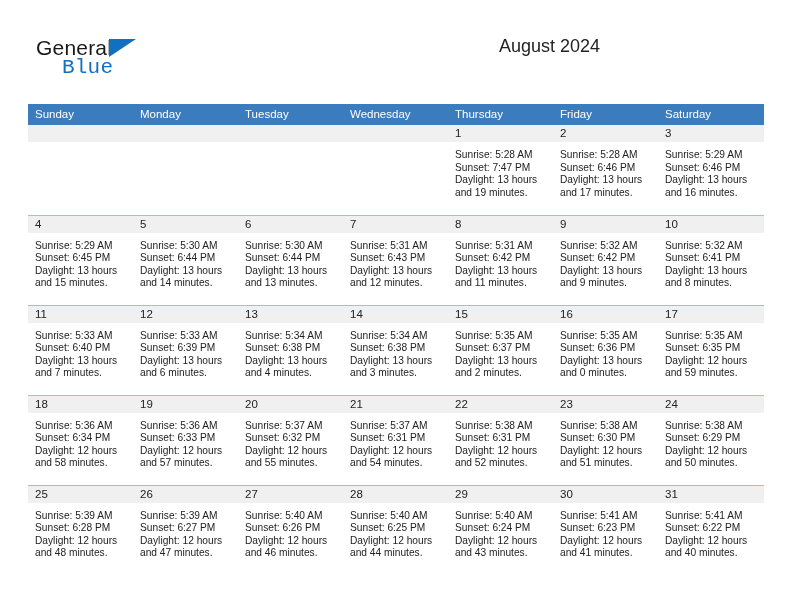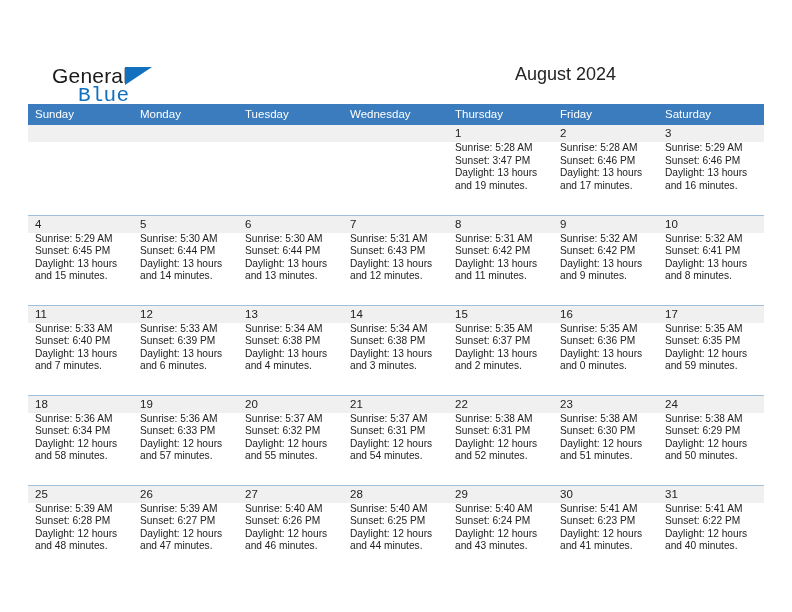--- a/index.html
+++ b/index.html
@@ -17,25 +17,24 @@
   .page {
     position: relative;
     width: 792px;
     height: 612px;
     box-sizing: border-box;
   }
 
   
   .masthead {
     position: absolute;
-    left: 16px;
+    left: 0;
     top: 0;
     width: 636px;
     height: 98px;
-    margin-top: 28px;
   }
   .logo {
     position: absolute;
     left: 36px;
     top: 36px;
     width: 200px;
     height: 50px;
   }
   .logo-general {
     position: absolute;
@@ -136,21 +135,21 @@
   .daynum-band {
     background: #f0f0f0;
     height: 17px;
     line-height: 17px;
     padding-left: 7px;
     font-size: 11.5px;
     color: #222222;
     box-sizing: border-box;
   }
   .cell-body {
-    padding: 0 6px 0 7px;
+    padding: 7px 6px 0 7px;
     font-size: 10.2px;
     line-height: 12.6px;
     color: #222222;
   }
   .cell-body div {
     white-space: nowrap;
   }
   .cell.empty .daynum-band {
     color: transparent;
   }
@@ -215,21 +214,21 @@
           <td>
             <div class="cell empty">
               <div class="daynum-band"></div>
             </div>
           </td>
           <td>
             <div class="cell">
               <div class="daynum-band">1</div>
               <div class="cell-body">
                 <div>Sunrise: 5:28 AM</div>
-                <div>Sunset: 3:47 PM</div>
+                <div>Sunset: 7:47 PM</div>
                 <div>Daylight: 13 hours</div>
                 <div>and 19 minutes.</div>
               </div>
             </div>
           </td>
           <td>
             <div class="cell">
               <div class="daynum-band">2</div>
               <div class="cell-body">
                 <div>Sunrise: 5:28 AM</div>

